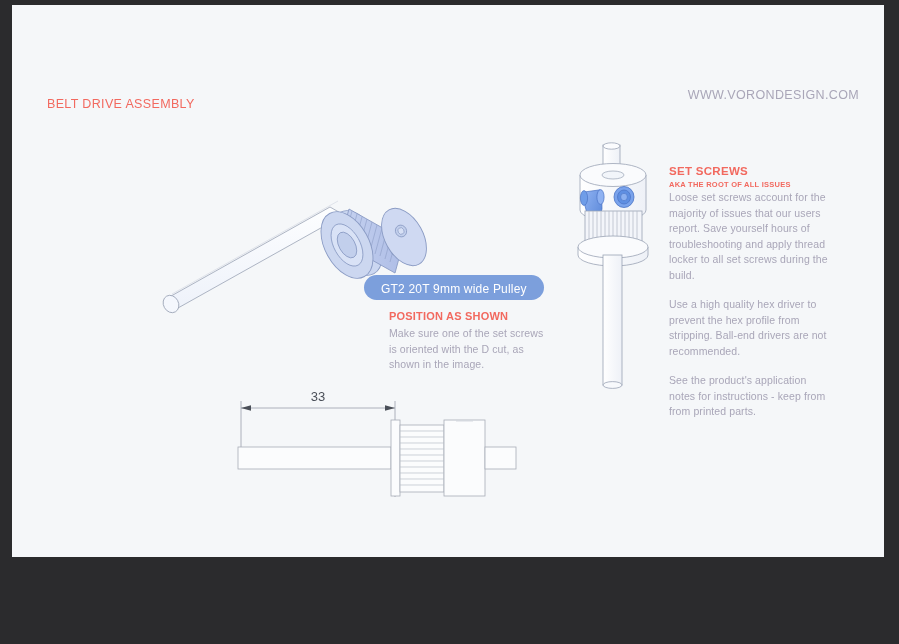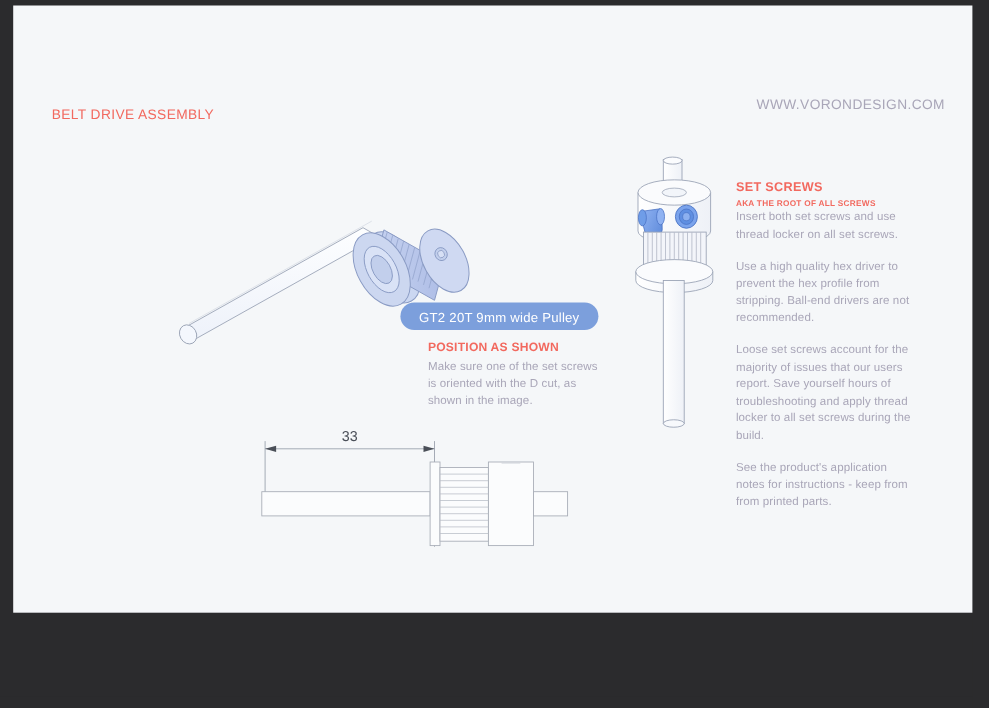--- a/index.html
+++ b/index.html
@@ -221,24 +221,23 @@
 
     <div class="pill" id="pill-pulley">GT2 20T 9mm wide Pulley</div>
 
     <div class="note" id="note-position">
       <h4>POSITION AS SHOWN</h4>
       <p>Make sure one of the set screws is oriented with the D cut, as shown in the image.</p>
     </div>
 
     <div id="sidecol">
       <h3>SET SCREWS</h3>
-      <div class="sub">AKA THE ROOT OF ALL SCREWS</div>
-      <p>Insert both set screws and use thread locker on all set screws.</p>
+      <div class="sub">AKA THE ROOT OF ALL ISSUES</div>
+      <p>Loose set screws account for the majority of issues that our users report. Save yourself hours of troubleshooting and apply thread locker to all set screws during the build.</p>
       <p>Use a high quality hex driver to prevent the hex profile from stripping. Ball-end drivers are not recommended.</p>
-      <p>Loose set screws account for the majority of issues that our users report. Save yourself hours of troubleshooting and apply thread locker to all set screws during the build.</p>
       <p>See the product's application notes for instructions - keep from from printed parts.</p>
     </div>
 
     <div class="draw" id="dim-drawing">
       <svg width="320" height="130" viewBox="0 0 320 130">
         <g stroke="#9aa0ac" stroke-width="0.8" fill="none">
 
           <path d="M17,14 L17,62"></path>
           <path d="M171,14 L171,110"></path>
 

